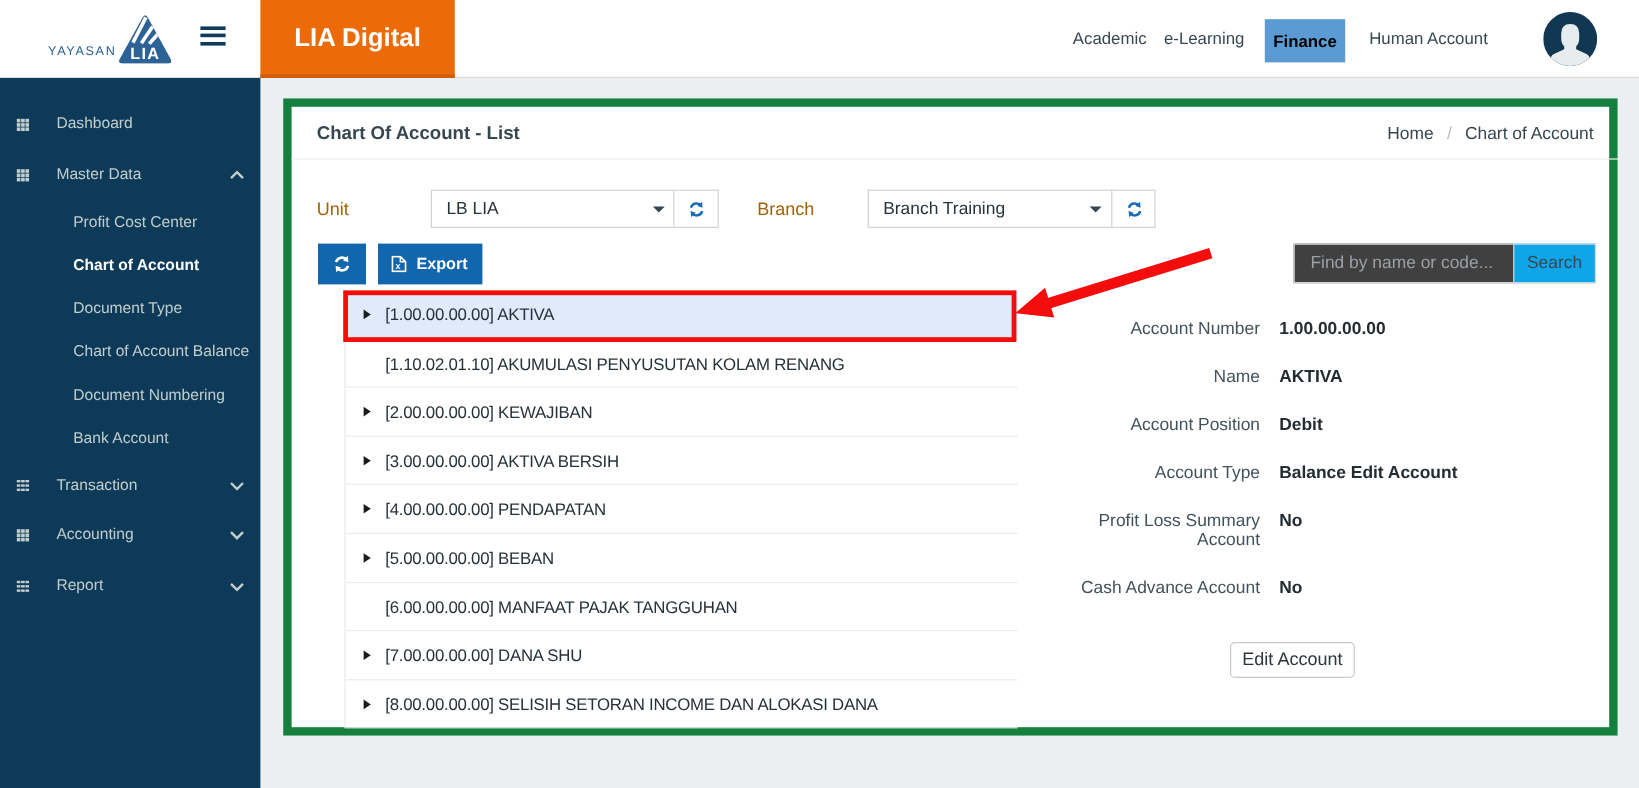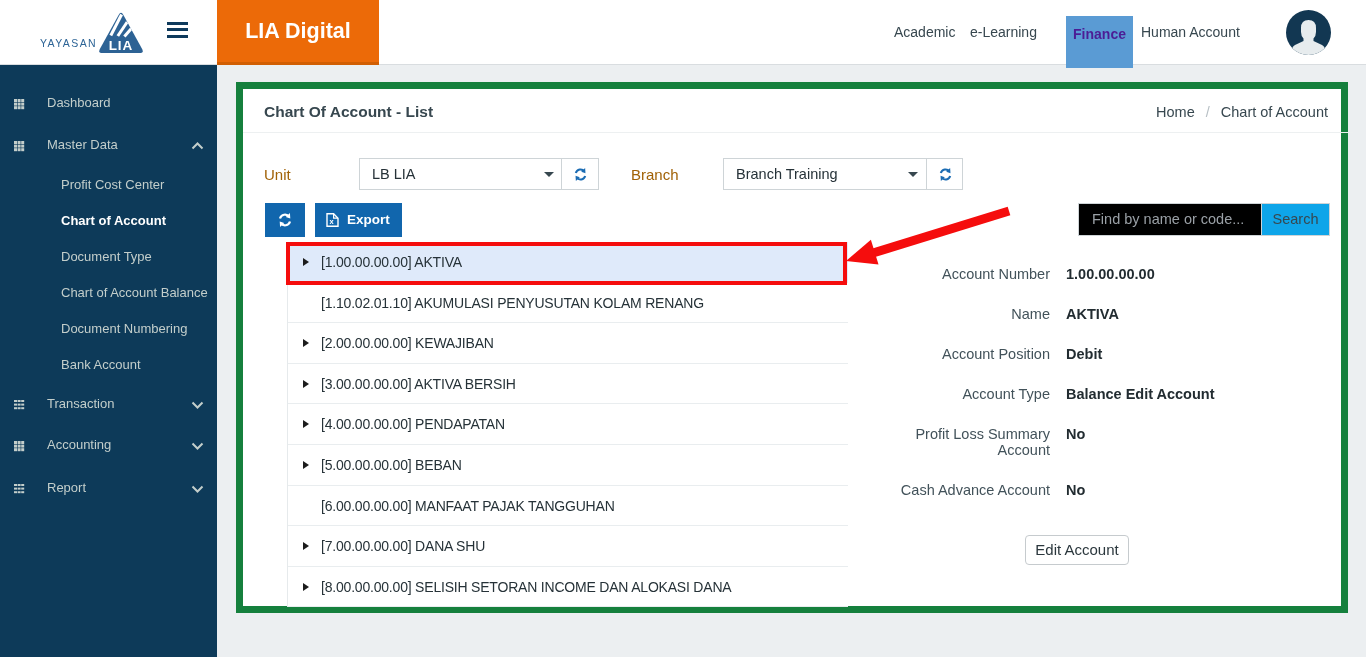--- a/index.html
+++ b/index.html
@@ -7,21 +7,21 @@
 body { font-family:"Liberation Sans", sans-serif; background:#eceff1; position:relative; }
 #topbar { position:absolute; left:0; top:0; width:1366px; height:65px; background:#fff; border-bottom:1px solid #d9dde0; }
 #yayasan { position:absolute; left:40px; top:36.5px; color:#2d6496; font-size:10.5px; letter-spacing:1.4px; }
 #logo { position:absolute; left:99px; top:10px; }
 #burger { position:absolute; left:167px; top:22px; width:21px; }
 #burger div { height:2.6px; background:#0e3a5c; margin-bottom:3.9px; }
 #orange { position:absolute; left:217px; top:0; width:162px; height:65px; background:#ec6a08; border-bottom:3px solid #d15e03; color:#fff; font-size:21.5px; font-weight:bold; text-align:center; line-height:62px; }
 .nav { position:absolute; top:0; height:65px; line-height:65px; color:#37474f; font-size:14px; }
 #nav1 { left:894px; }
 #nav2 { left:970px; }
-#chip { position:absolute; left:1054px; top:16px; width:67px; height:52px; background:#5a9bd4; color:#4c1d95; font-weight:bold; font-size:14px; text-align:center; line-height:36px;margin-left:12px; }
+#chip { position:absolute; left:1054px; top:16px; width:67px; height:36px; background:#5a9bd4; color:#000000; font-weight:bold; font-size:14px; text-align:center; line-height:36px; }
 #nav3 { left:1141px; }
 #avatar { position:absolute; left:1286px; top:10px; }
 #sidebar { position:absolute; left:0; top:65px; width:217px; height:592px; background:#0d3a59; }
 .sitem { position:absolute; left:0; width:217px; color:#c3cecb; font-size:13px; white-space:nowrap; }
 .stext { position:absolute; left:47px; top:0; }
 .sub { position:absolute; left:61px; color:#c3cecb; font-size:13px; white-space:nowrap; }
 .chev { position:absolute; left:191px; top:5px; }
 .gicon { position:absolute; left:14px; top:4px; width:2.8px; height:2.8px; background:#c3cecb; box-shadow:3.6px 0 #c3cecb,7.2px 0 #c3cecb,0 3.6px #c3cecb,3.6px 3.6px #c3cecb,7.2px 3.6px #c3cecb,0 7.2px #c3cecb,3.6px 7.2px #c3cecb,7.2px 7.2px #c3cecb; }
 #card { position:absolute; left:236px; top:82px; width:1112px; height:531px; background:#fff; border:7px solid #15803d; }
 #cardhead { position:absolute; left:0; top:0; width:1110px; height:44px; border-bottom:1px solid #edf0f1; }
@@ -40,21 +40,21 @@
 #btnref { text-align:center; } #btnref svg { margin-top:9px; }
 #btnexp { left:72px; width:87px; font-size:13.5px; font-weight:bold; text-align:left; padding-left:11px; line-height:34px; }
 #tree { position:absolute; left:44px; top:153px; width:561px; border-left:1px solid #e6eaec; }
 .trow { position:relative; height:40.6px; border-bottom:1px solid #e9edef; font-size:14px; letter-spacing:-0.2px; color:#263238; line-height:40px; padding-left:33px; }
 .trow .arr { position:absolute; left:15px; top:16px; width:0; height:0; border-top:4.5px solid transparent; border-bottom:4.5px solid transparent; border-left:6px solid #1c1c1c; }
 #row1 { background:#dfeafa; }
 #redbox { position:absolute; left:43px; top:153px; width:561px; height:43px; border:4px solid #f50d0d; }
 .plabel { position:absolute; width:150px; text-align:right; font-size:14.5px; color:#42525a; line-height:16px; }
 .pvalue { position:absolute; left:823px; font-size:14.5px; font-weight:bold; color:#222c31; }
 #searchbox { position:absolute; left:835px; top:114px; width:488px; height:33px; }
-#searchin { position:absolute; left:0; top:0; width:183px; height:33px; border:1px solid #ced4d7; border-right:none; line-height:31px; padding-left:13px; color:#9aa0a6; font-size:14.5px; background:#000000; }
+#searchin { position:absolute; left:0; top:0; width:183px; height:33px; border:1px solid #ced4d7; border-right:none; line-height:31px; padding-left:13px; color:#9aa0a6; font-size:14.5px; background:#404040; }
 #searchbtn { position:absolute; left:183px; top:0; width:69px; height:33px; border:1px solid #ced4d7; text-align:center; line-height:31px; font-size:14.5px; color:#37474f; background:#0ea5e9; }
 #editbtn { position:absolute; left:782px; top:446px; width:104px; height:30px; border:1px solid #c6cbce; border-radius:4px; text-align:center; line-height:28px; font-size:15px; color:#2b373d; background:#fff; }
 #annot { position:absolute; left:0; top:0; width:1366px; height:657px; pointer-events:none; }
 </style>
 </head>
 <body>
 <div id="topbar">
   <div id="yayasan">YAYASAN</div>
   <div id="logo">
     <svg width="44" height="43" viewBox="0 0 44 43">

